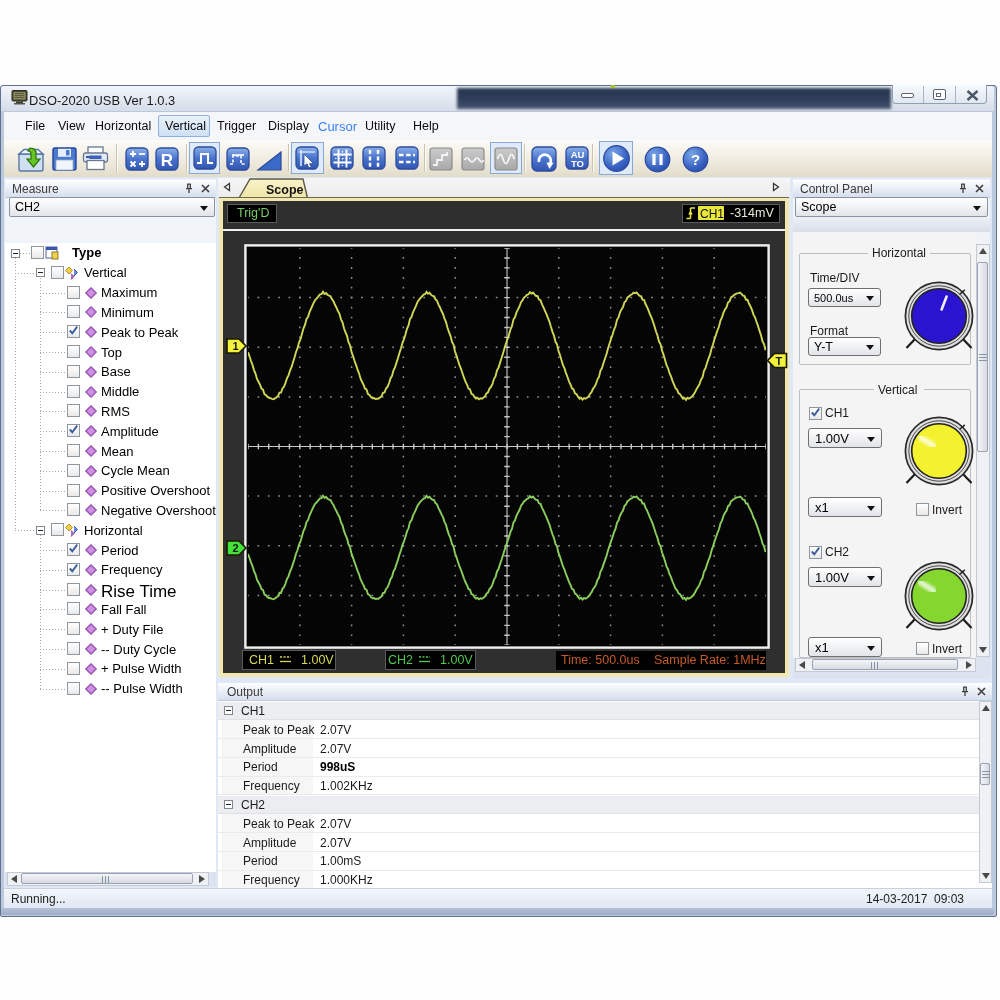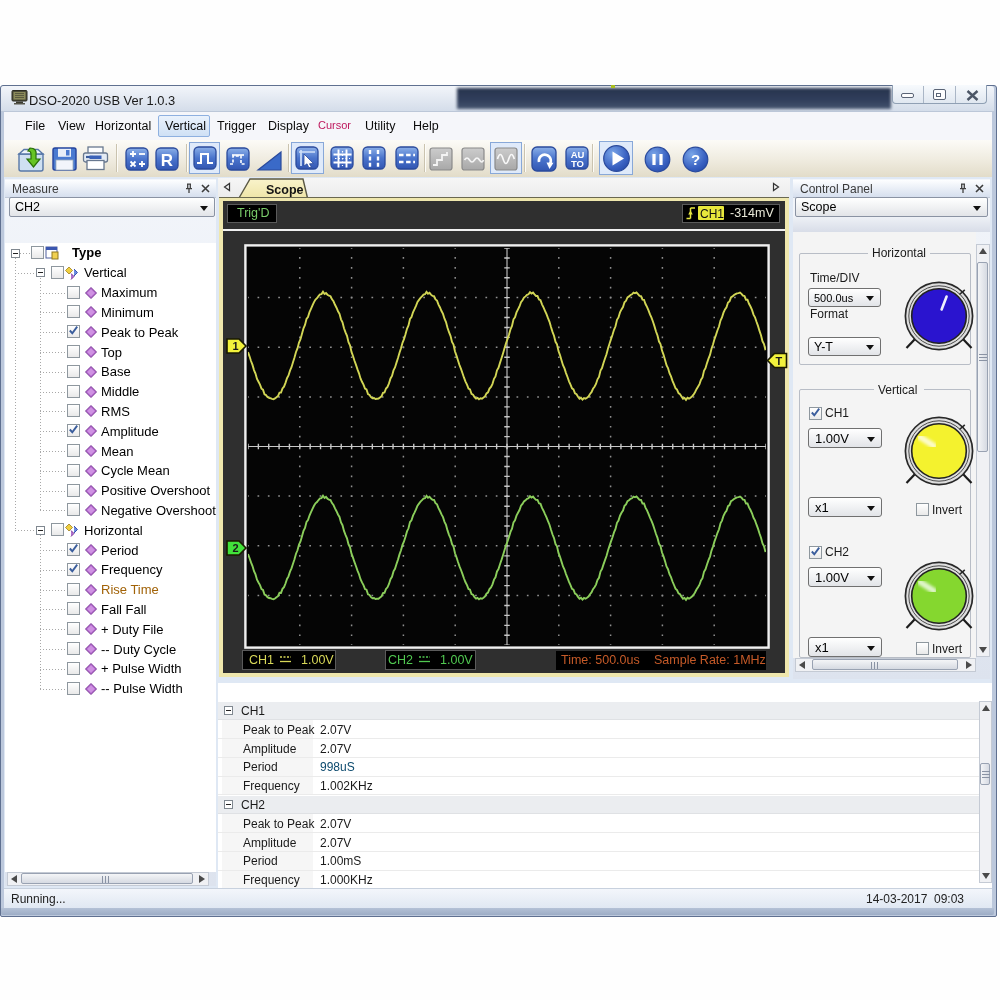--- a/index.html
+++ b/index.html
@@ -32,21 +32,21 @@
     </div>
 <div style="position:absolute;left:1px;top:111px;width:993px;height:1px;background:#bcc7d8"></div>
 <div style="position:absolute;left:4px;top:112px;width:988px;height:28px;background:#f5f6fa;border-bottom:1px solid #e0e2ea"></div>
 <div style="position:absolute;left:158px;top:115px;width:52px;height:22px;background:linear-gradient(#eaf2fc,#cfe0f5);border:1px solid #8eb0e0;box-sizing:border-box;border-radius:2px"></div>
 <div style="position:absolute;left:25px;top:119px;font-size:12.5px;color:#0a0a0a;font-weight:normal;white-space:nowrap;">File</div>
 <div style="position:absolute;left:58px;top:119px;font-size:12.5px;color:#0a0a0a;font-weight:normal;white-space:nowrap;">View</div>
 <div style="position:absolute;left:95px;top:119px;font-size:12.5px;color:#0a0a0a;font-weight:normal;white-space:nowrap;">Horizontal</div>
 <div style="position:absolute;left:165px;top:119px;font-size:12.5px;color:#0a0a0a;font-weight:normal;white-space:nowrap;">Vertical</div>
 <div style="position:absolute;left:217px;top:119px;font-size:12.5px;color:#0a0a0a;font-weight:normal;white-space:nowrap;">Trigger</div>
 <div style="position:absolute;left:268px;top:119px;font-size:12.5px;color:#0a0a0a;font-weight:normal;white-space:nowrap;">Display</div>
-<div style="position:absolute;left:318px;top:119px;font-size:11px;color:#be185d;font-weight:normal;white-space:nowrap;">Cursor</div>
+<div style="position:absolute;left:318px;top:119px;font-size:13px;color:#3b82f6;font-weight:normal;white-space:nowrap;">Cursor</div>
 <div style="position:absolute;left:365px;top:119px;font-size:12.5px;color:#0a0a0a;font-weight:normal;white-space:nowrap;">Utility</div>
 <div style="position:absolute;left:413px;top:119px;font-size:12.5px;color:#0a0a0a;font-weight:normal;white-space:nowrap;">Help</div>
 <div style="position:absolute;left:4px;top:140px;width:988px;height:37px;background:linear-gradient(#fcfbf7,#efebdf 55%,#e2dcc9);border-bottom:1px solid #cfc8b4"></div>
 <div style="position:absolute;left:116px;top:144px;width:1px;height:28px;background:#cac3af"></div>
 <div style="position:absolute;left:117px;top:144px;width:1px;height:28px;background:#fdfcf8"></div>
 <div style="position:absolute;left:186px;top:144px;width:1px;height:28px;background:#cac3af"></div>
 <div style="position:absolute;left:187px;top:144px;width:1px;height:28px;background:#fdfcf8"></div>
 <div style="position:absolute;left:288px;top:144px;width:1px;height:28px;background:#cac3af"></div>
 <div style="position:absolute;left:289px;top:144px;width:1px;height:28px;background:#fdfcf8"></div>
 <div style="position:absolute;left:424px;top:144px;width:1px;height:28px;background:#cac3af"></div>
@@ -733,21 +733,21 @@
       </div>
       <div style="position:absolute;left:101px;top:562.3px;font-size:13px;color:#000;font-weight:normal;white-space:nowrap;">Frequency</div>
       <div style="position:absolute;left:40px;top:589.6px;width:27px;height:1px;background:repeating-linear-gradient(90deg,#a8a8a8 0 1px,transparent 1px 3px)"></div>
       <div style="position:absolute;left:67px;top:582.6px;width:13px;height:13px;background:linear-gradient(#ffffff,#e9e9e9);border:1px solid #8e979e;box-sizing:border-box"></div>
       <div style="position:absolute;left:85px;top:583.6px">
         <svg width="12" height="12">
           <polygon points="6,0.5 11.5,6 6,11.5 0.5,6" fill="#b469cf" stroke="#7a3a96" stroke-width="1"></polygon>
           <polygon points="6,2.2 9.8,6 6,9.8 2.2,6" fill="#cf92e2"></polygon>
         </svg>
       </div>
-      <div style="position:absolute;left:101px;top:582.1px;font-size:13px;color:#a16207;font-weight:normal;white-space:nowrap;">Rise Time</div>
+      <div style="position:absolute;left:101px;top:582.1px;font-size:17px;color:#000000;font-weight:normal;white-space:nowrap;">Rise Time</div>
       <div style="position:absolute;left:40px;top:609.4px;width:27px;height:1px;background:repeating-linear-gradient(90deg,#a8a8a8 0 1px,transparent 1px 3px)"></div>
       <div style="position:absolute;left:67px;top:602.4000000000001px;width:13px;height:13px;background:linear-gradient(#ffffff,#e9e9e9);border:1px solid #8e979e;box-sizing:border-box"></div>
       <div style="position:absolute;left:85px;top:603.4px">
         <svg width="12" height="12">
           <polygon points="6,0.5 11.5,6 6,11.5 0.5,6" fill="#b469cf" stroke="#7a3a96" stroke-width="1"></polygon>
           <polygon points="6,2.2 9.8,6 6,9.8 2.2,6" fill="#cf92e2"></polygon>
         </svg>
       </div>
       <div style="position:absolute;left:101px;top:601.9000000000001px;font-size:13px;color:#000;font-weight:normal;white-space:nowrap;">Fall Fall</div>
       <div style="position:absolute;left:40px;top:629.2px;width:27px;height:1px;background:repeating-linear-gradient(90deg,#a8a8a8 0 1px,transparent 1px 3px)"></div>
@@ -883,37 +883,52 @@
       <svg width="11" height="7">
         <path d="M0 1 h11" stroke="#50c850" stroke-width="1.3" stroke-dasharray="2 1.5"></path>
         <path d="M0 5.5 h11" stroke="#50c850" stroke-width="1.3"></path>
       </svg>
     </div>
 <div style="position:absolute;left:440px;top:653px;font-size:12.5px;color:#50c850;font-weight:normal;white-space:nowrap;">1.00V</div>
 <div style="position:absolute;left:556px;top:650.5px;width:210px;height:19px;background:#000"></div>
 <div style="position:absolute;left:561px;top:653px;font-size:12.5px;color:#c55a28;font-weight:normal;white-space:nowrap;">Time: 500.0us</div>
 <div style="position:absolute;left:654px;top:653px;font-size:12.5px;color:#c55a28;font-weight:normal;white-space:nowrap;">Sample Rate: 1MHz</div>
 <div style="position:absolute;left:218px;top:683px;width:774px;height:205px;background:#ffffff"></div>
+<div style="position:absolute;left:218px;top:683px;width:774px;height:18px;background:linear-gradient(#fdfeff,#d6dfee);border-bottom:1px solid #c0c9d8;box-sizing:border-box">
+      <div style="position:absolute;left:9px;top:2px;font-size:12px;color:#3a3a3a">Output</div>
+      <div style="position:absolute;right:22px;top:3px">
+        <svg width="10" height="11" viewBox="0 0 10 11">
+          <g stroke="#404040" stroke-width="1.3" fill="none">
+            <path d="M3 1.2 h4 M3.7 1.2 v4 M6.3 1.2 v4 M2 5.6 h6 M5 5.6 v4.4"></path>
+          </g>
+        </svg>
+      </div>
+      <div style="position:absolute;right:6px;top:4px">
+        <svg width="9" height="9" viewBox="0 0 9 9">
+          <path d="M1 1 L8 8 M8 1 L1 8" stroke="#3c3c3c" stroke-width="1.6"></path>
+        </svg>
+      </div>
+    </div>
 <div style="position:absolute;left:218px;top:701.5px;width:761px;height:18.8px;background:#ebedf0;border-bottom:1px solid #dfe1e4;box-sizing:border-box"></div>
 <div style="position:absolute;left:224px;top:706.0px;width:9px;height:9px;background:#fff;border:1px solid #808890;box-sizing:border-box">
       <div style="position:absolute;left:1px;top:3px;width:5px;height:1px;background:#222"></div>
     </div>
 <div style="position:absolute;left:241px;top:704.0px;font-size:12px;color:#1a1a1a;font-weight:normal;white-space:nowrap;">CH1</div>
 <div style="position:absolute;left:218px;top:720.3px;width:761px;height:18.8px;background:#fff;border-bottom:1px solid #ebebeb;box-sizing:border-box"></div>
 <div style="position:absolute;left:222px;top:720.3px;width:91px;height:17.8px;background:#f6f6f6"></div>
 <div style="position:absolute;left:243px;top:722.8px;font-size:12px;color:#1a1a1a;font-weight:normal;white-space:nowrap;">Peak to Peak</div>
 <div style="position:absolute;left:320px;top:722.8px;font-size:12px;color:#1a1a1a;font-weight:normal;white-space:nowrap;">2.07V</div>
 <div style="position:absolute;left:218px;top:739.1px;width:761px;height:18.8px;background:#fff;border-bottom:1px solid #ebebeb;box-sizing:border-box"></div>
 <div style="position:absolute;left:222px;top:739.1px;width:91px;height:17.8px;background:#f6f6f6"></div>
 <div style="position:absolute;left:243px;top:741.6px;font-size:12px;color:#1a1a1a;font-weight:normal;white-space:nowrap;">Amplitude</div>
 <div style="position:absolute;left:320px;top:741.6px;font-size:12px;color:#1a1a1a;font-weight:normal;white-space:nowrap;">2.07V</div>
 <div style="position:absolute;left:218px;top:757.9px;width:761px;height:18.8px;background:#fff;border-bottom:1px solid #ebebeb;box-sizing:border-box"></div>
 <div style="position:absolute;left:222px;top:757.9px;width:91px;height:17.8px;background:#f6f6f6"></div>
 <div style="position:absolute;left:243px;top:760.4px;font-size:12px;color:#1a1a1a;font-weight:normal;white-space:nowrap;">Period</div>
-<div style="position:absolute;left:320px;top:760.4px;font-size:12px;color:#0c4a6e;font-weight:normal;white-space:nowrap;">998uS</div>
+<div style="position:absolute;left:320px;top:760.4px;font-size:12px;color:#000000;font-weight:bold;white-space:nowrap;">998uS</div>
 <div style="position:absolute;left:218px;top:776.7px;width:761px;height:18.8px;background:#fff;border-bottom:1px solid #ebebeb;box-sizing:border-box"></div>
 <div style="position:absolute;left:222px;top:776.7px;width:91px;height:17.8px;background:#f6f6f6"></div>
 <div style="position:absolute;left:243px;top:779.2px;font-size:12px;color:#1a1a1a;font-weight:normal;white-space:nowrap;">Frequency</div>
 <div style="position:absolute;left:320px;top:779.2px;font-size:12px;color:#1a1a1a;font-weight:normal;white-space:nowrap;">1.002KHz</div>
 <div style="position:absolute;left:218px;top:795.5px;width:761px;height:18.8px;background:#ebedf0;border-bottom:1px solid #dfe1e4;box-sizing:border-box"></div>
 <div style="position:absolute;left:224px;top:800.0px;width:9px;height:9px;background:#fff;border:1px solid #808890;box-sizing:border-box">
       <div style="position:absolute;left:1px;top:3px;width:5px;height:1px;background:#222"></div>
     </div>
 <div style="position:absolute;left:241px;top:798.0px;font-size:12px;color:#1a1a1a;font-weight:normal;white-space:nowrap;">CH2</div>
 <div style="position:absolute;left:218px;top:814.3px;width:761px;height:18.8px;background:#fff;border-bottom:1px solid #ebebeb;box-sizing:border-box"></div>
@@ -978,21 +993,21 @@
 <div style="position:absolute;left:878px;top:383px;font-size:12px;color:#1a1a1a;font-weight:normal;white-space:nowrap;">Vertical</div>
 <div style="position:absolute;left:810px;top:271px;font-size:12px;color:#1a1a1a;font-weight:normal;white-space:nowrap;">Time/DIV</div>
 <div style="position:absolute;left:808px;top:288px;width:73px;height:19px;background:linear-gradient(#ffffff,#e2e4e8);border:1px solid #707070;border-radius:3px;box-sizing:border-box">
       <div style="position:absolute;left:5px;top:50%;transform:translateY(-50%);font-size:11px;color:#000;white-space:nowrap">500.0us</div>
       <div style="position:absolute;right:6px;top:7.0px">
         <svg width="8" height="5" viewBox="0 0 8 5">
           <polygon points="0,0 8,0 4,5" fill="#111"></polygon>
         </svg>
       </div>
     </div>
-<div style="position:absolute;left:810px;top:307px;font-size:12px;color:#1a1a1a;font-weight:normal;white-space:nowrap;">Format</div>
+<div style="position:absolute;left:810px;top:324px;font-size:12px;color:#1a1a1a;font-weight:normal;white-space:nowrap;">Format</div>
 <div style="position:absolute;left:808px;top:337px;width:73px;height:19px;background:linear-gradient(#ffffff,#e2e4e8);border:1px solid #707070;border-radius:3px;box-sizing:border-box">
       <div style="position:absolute;left:5px;top:50%;transform:translateY(-50%);font-size:12.5px;color:#000;white-space:nowrap">Y-T</div>
       <div style="position:absolute;right:6px;top:7.0px">
         <svg width="8" height="5" viewBox="0 0 8 5">
           <polygon points="0,0 8,0 4,5" fill="#111"></polygon>
         </svg>
       </div>
     </div>
 <div style="position:absolute;left:898px;top:275px">
       <svg width="82" height="84" viewBox="0 0 82 84">

